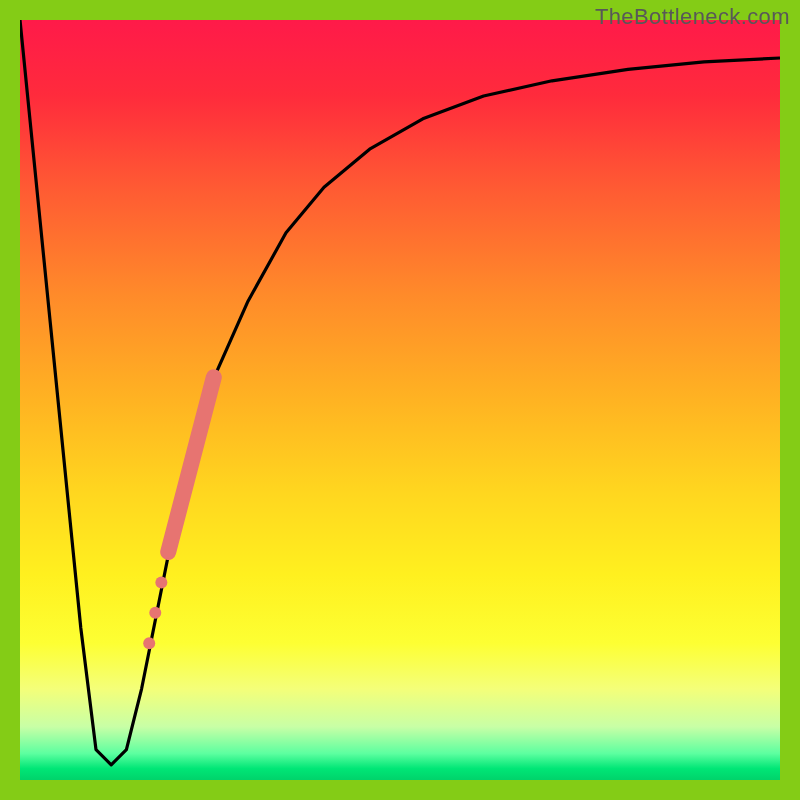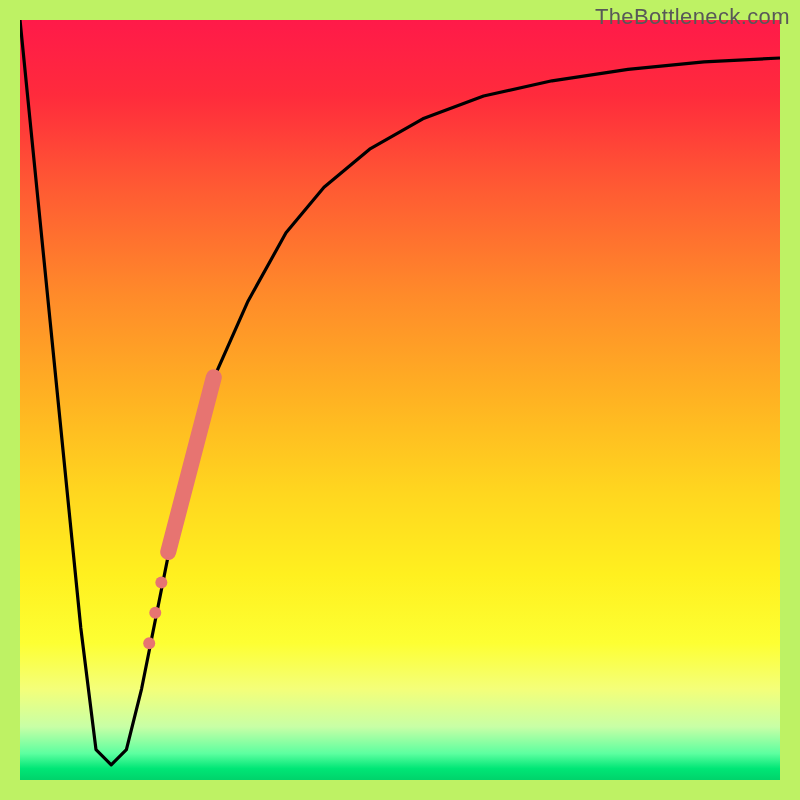--- a/index.html
+++ b/index.html
@@ -8,21 +8,21 @@
     width: 800px;
     height: 800px;
     overflow: hidden;
     background: #000;
     font-family: Arial, Helvetica, sans-serif;
   }
   .stage {
     position: relative;
     width: 800px;
     height: 800px;
-    background: #bef264;
+    background: #84cc16;
   }
   .plot-area {
     position: absolute;
     left: 20px;
     top: 20px;
     width: 760px;
     height: 760px;
     background: linear-gradient(
       to bottom,
       #ff1a49 0%,

